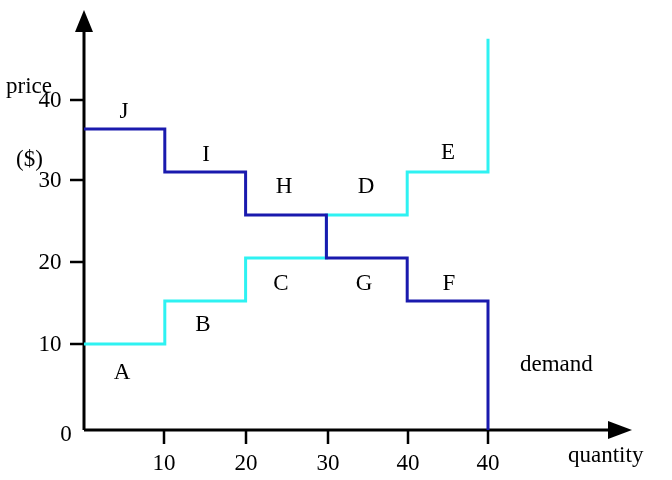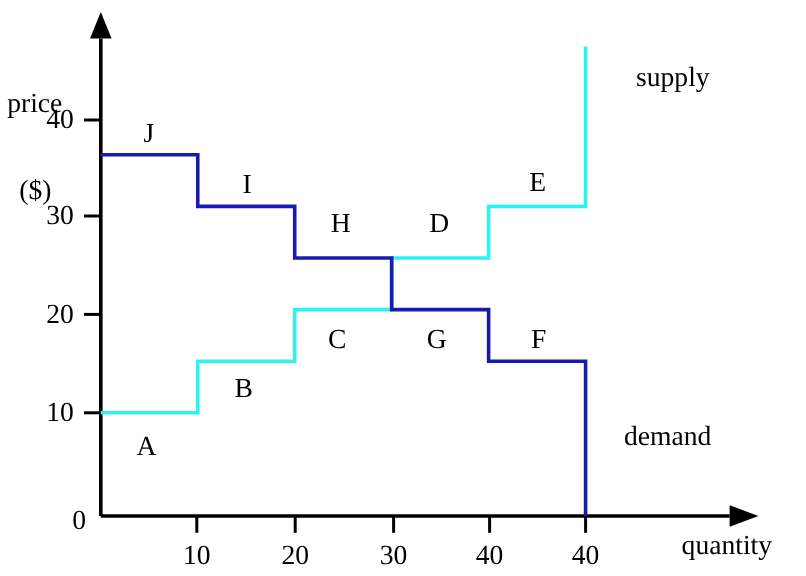--- a/index.html
+++ b/index.html
@@ -113,16 +113,15 @@
   <div class="lbl region-label" style="left:203px; top:324px;">B</div>
   <div class="lbl region-label" style="left:281px; top:283px;">C</div>
   <div class="lbl region-label" style="left:366px; top:186px;">D</div>
   <div class="lbl region-label" style="left:448px; top:152px;">E</div>
   <div class="lbl region-label" style="left:449px; top:283px;">F</div>
   <div class="lbl region-label" style="left:364px; top:283px;">G</div>
   <div class="lbl region-label" style="left:284px; top:186px;">H</div>
   <div class="lbl region-label" style="left:206px; top:154px;">I</div>
   <div class="lbl region-label" style="left:124px; top:111px;">J</div>
 
-  <div class="lbl curve-label" style="left:530px; top:65px;">supply</div>
   <div class="lbl curve-label" style="left:500px; top:364px;margin-left:20px;">demand</div>
 
 </div>
 
 </body></html>

